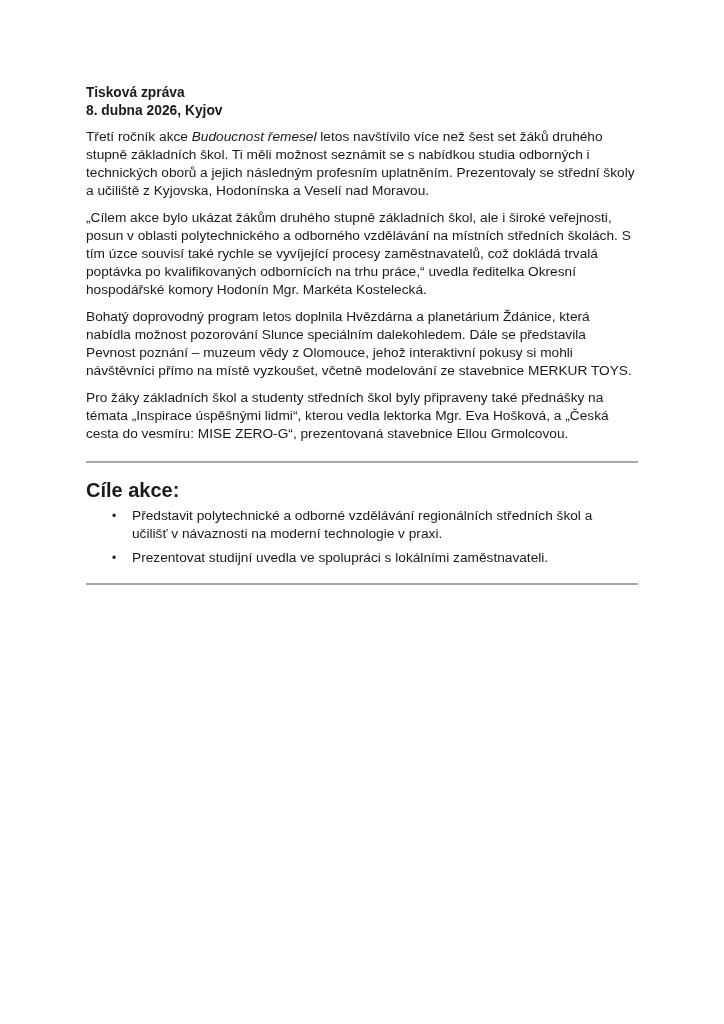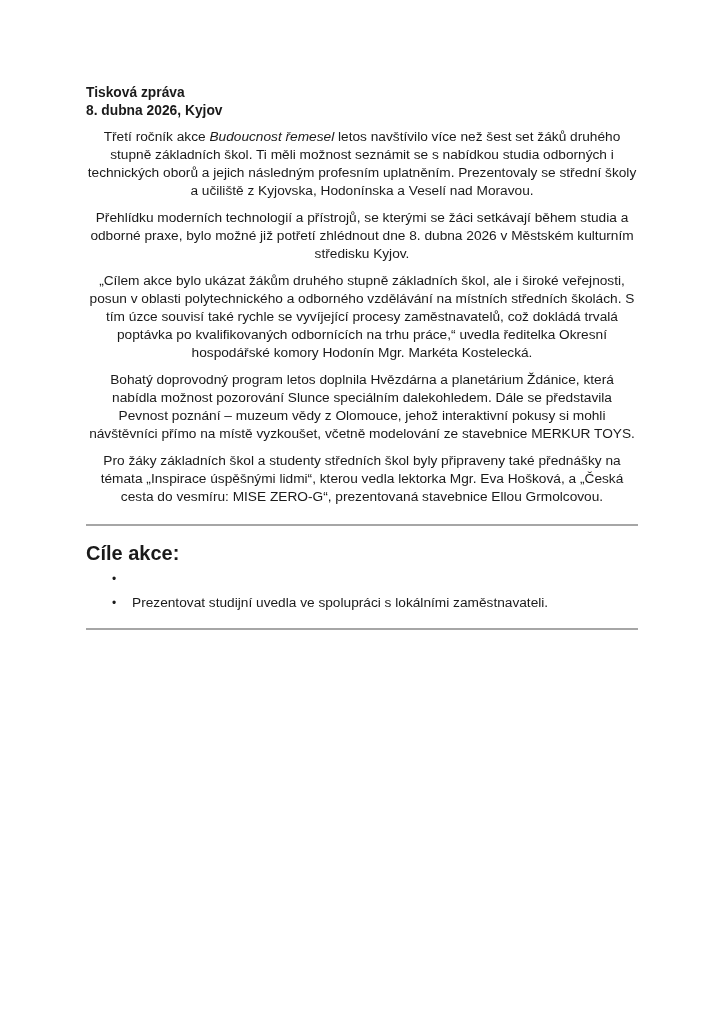--- a/index.html
+++ b/index.html
@@ -23,21 +23,21 @@
   .doc-header p {
     font-size: 13.8px;
     font-weight: bold;
     line-height: 18px;
   }
   .doc-header { margin-bottom: 8px; }
   .para {
     font-size: 13.7px;
     line-height: 18px;
     margin-bottom: 9px;
-    text-align: center;
+    text-align: left;
   }
   .para .run-italic { font-style: italic; }
   .rule {
     border: none;
     height: 2px;
     background: #a6a6a6;
     margin: 18px 0 18px 0;
   }
   .rule.bottom { margin-top: 16px; }
   .goals-heading {
@@ -73,33 +73,33 @@
 <div class="page">
   <div class="content">
 
     <header class="doc-header">
       <p>Tisková zpráva</p>
       <p>8. dubna 2026, Kyjov</p>
     </header>
 
     <main id="paragraphs">
         <p class="para"><span class="run">Třetí ročník akce </span><span class="run-italic">Budoucnost řemesel</span><span class="run"> letos navštívilo více než šest set žáků druhého stupně základních škol. Ti měli možnost seznámit se s nabídkou studia odborných i technických oborů a jejich následným profesním uplatněním. Prezentovaly se střední školy a učiliště z Kyjovska, Hodonínska a Veselí nad Moravou.</span></p>
-        <p class="para"><span class="run">Přehlídku moderních technologií a přístrojů, se kterými se žáci setkávají během studia a odborné praxe, bylo možné již potřetí zhlédnout dne 8. dubna 2026 v Městském kulturním středisku Kyjov.</span></p>
         <p class="para"><span class="run">„Cílem akce bylo ukázat žákům druhého stupně základních škol, ale i široké veřejnosti, posun v oblasti polytechnického a odborného vzdělávání na místních středních školách. S tím úzce souvisí také rychle se vyvíjející procesy zaměstnavatelů, což dokládá trvalá poptávka po kvalifikovaných odbornících na trhu práce,“ uvedla ředitelka Okresní hospodářské komory Hodonín Mgr. Markéta Kostelecká.</span></p>
         <p class="para"><span class="run">Bohatý doprovodný program letos doplnila Hvězdárna a planetárium Ždánice, která nabídla možnost pozorování Slunce speciálním dalekohledem. Dále se představila Pevnost poznání – muzeum vědy z Olomouce, jehož interaktivní pokusy si mohli návštěvníci přímo na místě vyzkoušet, včetně modelování ze stavebnice MERKUR TOYS.</span></p>
         <p class="para"><span class="run">Pro žáky základních škol a studenty středních škol byly připraveny také přednášky na témata „Inspirace úspěšnými lidmi“, kterou vedla lektorka Mgr. Eva Hošková, a „Česká cesta do vesmíru: MISE ZERO-G“, prezentovaná stavebnice Ellou Grmolcovou.</span></p>
       </main>
 
     <hr class="rule top">
 
     <section>
       <p class="goals-heading">Cíle akce:</p>
       <ul class="goals-list" id="goals-list">
           <li>
             <span class="bullet">•</span>
+            <span class="goal-text">Představit polytechnické a odborné vzdělávání regionálních středních škol a učilišť v návaznosti na moderní technologie v praxi.</span>
           </li>
           <li>
             <span class="bullet">•</span>
             <span class="goal-text">Prezentovat studijní uvedla ve spolupráci s lokálními zaměstnavateli.</span>
           </li>
         </ul>
     </section>
 
     <hr class="rule bottom">
 

